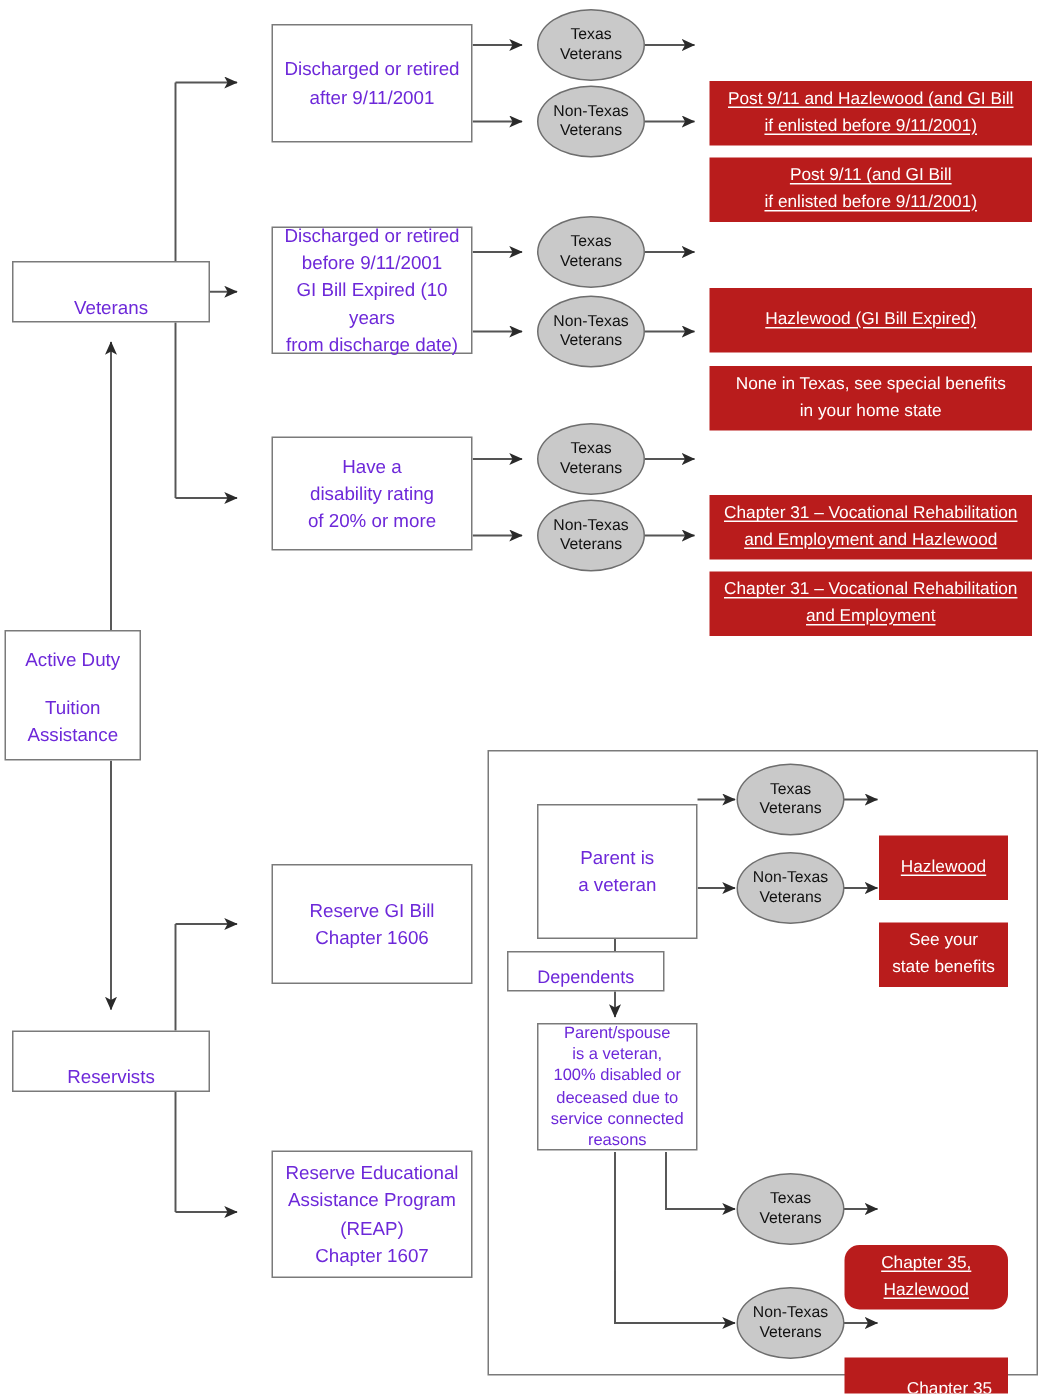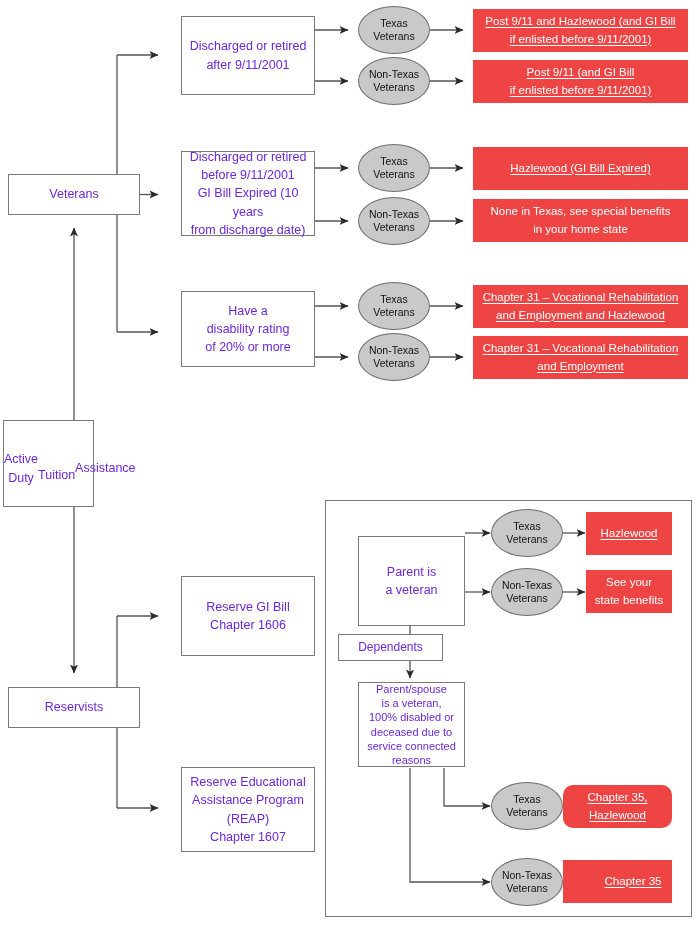--- a/index.html
+++ b/index.html
@@ -26,38 +26,39 @@
     left: 0;
     top: 0;
     width: 700px;
     height: 929px;
     pointer-events: none;
   }
   .node {
     position: absolute;
     box-sizing: border-box;
     display: flex;
-    align-items: center;
+    align-items: flex-end;
     justify-content: center;
     text-align: center;
   }
   .boxnode {
     background: #ffffff;
     border: 1px solid #7a7a7a;
     font-size: 12.5px;
     line-height: 1.45;
     color: #6d28d9;
   }
   .bluebox {
-    background: #ef4444;
+    background: #b91c1c;
     border: none;
     color: #ffffff;
     font-size: 11.5px;
     line-height: 1.5;
     padding: 2px 6px;
+    margin-top: 45px;
   }
   .bluebox.link span {
     text-decoration: underline;
     text-underline-offset: 2px;
   }
   .ellipse {
     border: 1px solid #6e6e6e;
     background: #c9c9c9;
     border-radius: 50%;
     font-size: 10.5px;
@@ -132,21 +133,21 @@
       <path d="M562,882 L585,882" marker-end="url(#arrow)"></path>
     </g>
   </svg>
 
   <div class="group-frame" style="left:325px; top:500px; width:367px; height:417px;"></div>
 
   <div class="node boxnode" style="left:8px; top:174px; width:132px; height:41px;">
     <span class="inner">Veterans</span>
   </div>
 
-  <div class="node boxnode" style="left:3px; top:420px; width:91px; height:87px; flex-direction:row; justify-content:flex-start; padding-top:10px;">
+  <div class="node boxnode" style="left:3px; top:420px; width:91px; height:87px; flex-direction:column; justify-content:flex-start; padding-top:10px;">
     <span class="inner">Active Duty</span>
     <span class="inner" style="margin-top:14px;">Tuition</span>
     <span class="inner">Assistance</span>
   </div>
 
   <div class="node boxnode" style="left:8px; top:687px; width:132px; height:41px;">
     <span class="inner">Reservists</span>
   </div>
 
   <div class="node boxnode" style="left:338px; top:634px; width:105px; height:27px; font-size:12px;">

